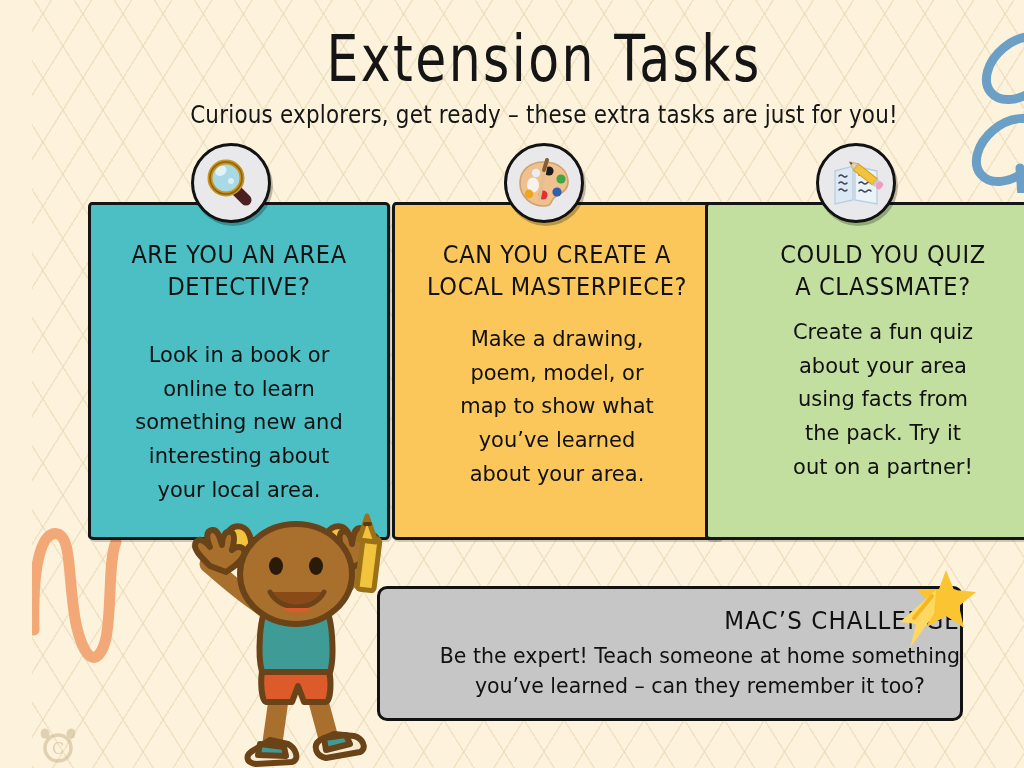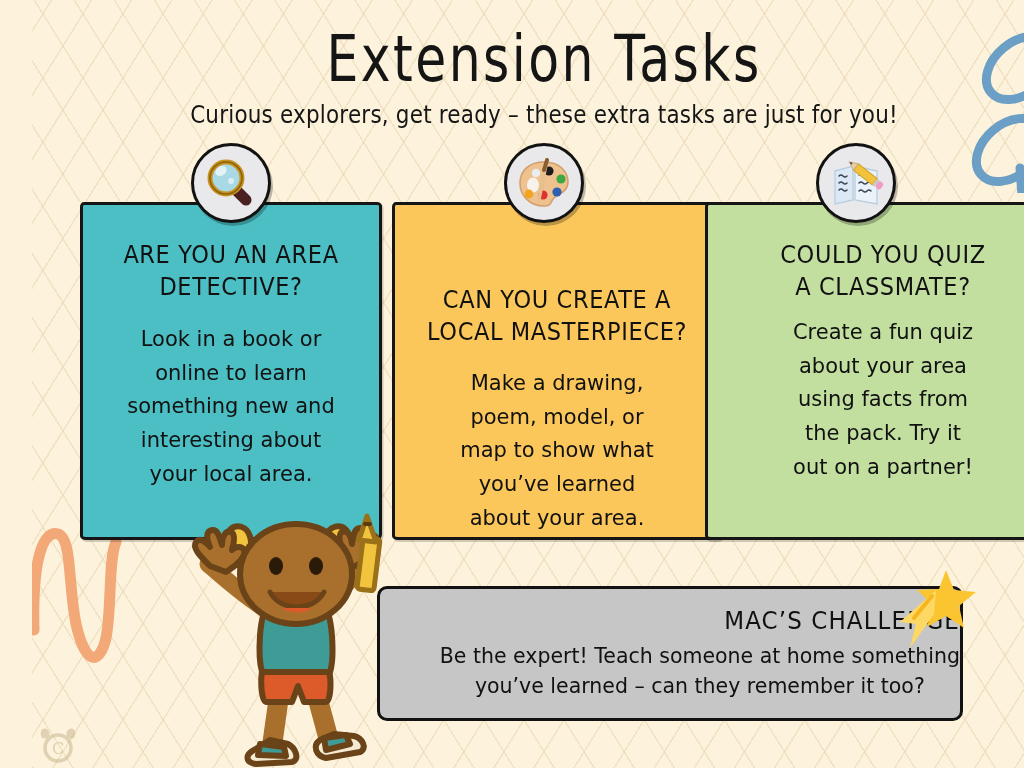--- a/index.html
+++ b/index.html
@@ -46,22 +46,22 @@
   .card {
     position:absolute;
     top:202px; height:338px;
     border:3px solid #151515;
     border-radius:4px 5px 4px 6px / 5px 4px 6px 4px;
     display:flex; flex-direction:column;
     align-items:center;
     padding:34px 14px 10px;
     box-shadow:1.5px 2px 0 rgba(0,0,0,.18);
   }
-  #card-1 { left:48px;  width:302px; background:#4BBFC4; }
-  #card-2 { left:360px; width:330px; background:#FBC75B;justify-content:flex-end; }
+  #card-1 { left:56px;  width:302px; background:#4BBFC4;gap:16px; }
+  #card-2 { left:360px; width:330px; background:#FBC75B; }
   #card-3 { left:673px; width:356px; background:#C3DFA0; }
 
   .card-heading {
     font-size:22.5px; line-height:1.30;
     letter-spacing:.6px; text-align:center;
     color:#111; white-space:pre-line;
     transform:scaleY(1.1); transform-origin:center top;
   }
   .card-body {
     margin-top:25px;

